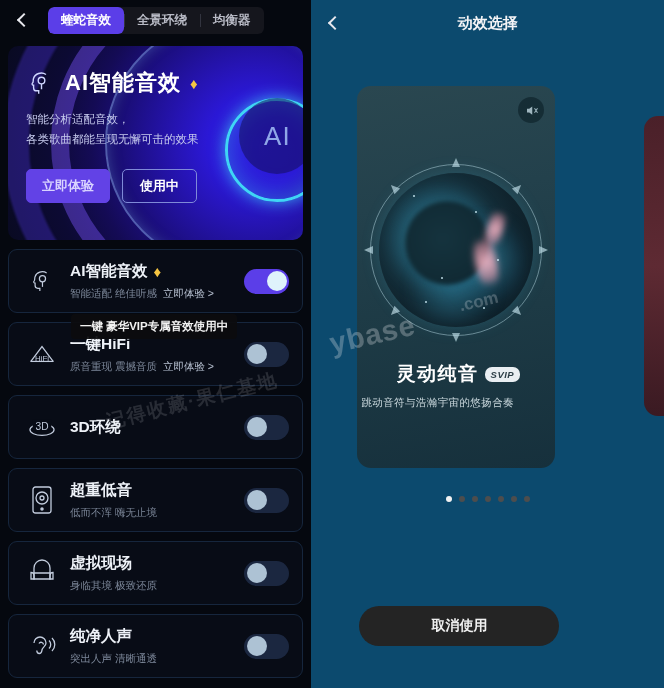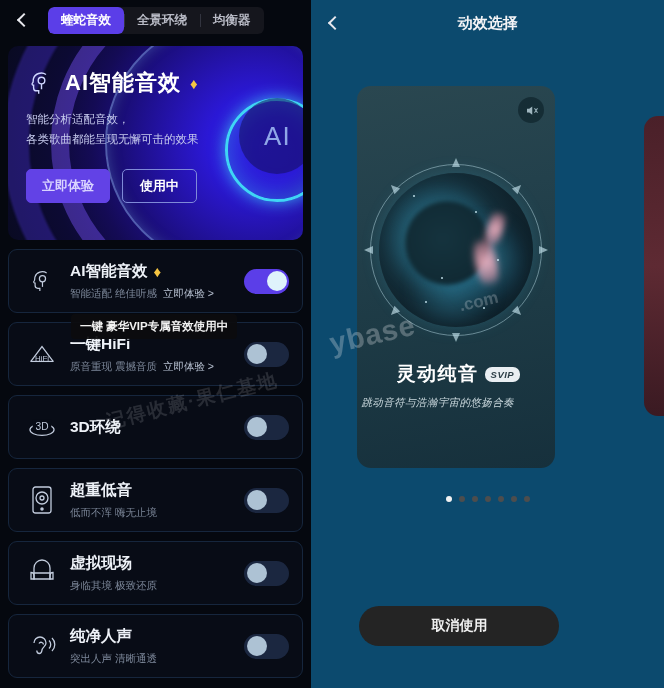--- a/index.html
+++ b/index.html
@@ -289,21 +289,20 @@
   }
   .svip-badge {
     background: #e9eef2; color: #2b3d46;
     font-size: 9.5px; font-weight: bold;
     padding: 2px 6px; border-radius: 7px;
     font-style: italic; letter-spacing: 0.5px;
   }
   .cap-sub {
     margin-top: 9px; font-size: 10.5px; color: #cbd9de;
     letter-spacing: 0.4px;
-    font-style: italic;
   }
   .dots {
     display: flex; justify-content: center; gap: 7px;
     margin-top: 18px;
   }
   .dot { width: 6px; height: 6px; border-radius: 50%; background: #4d4d4d; }
   .dot.active { background: #f2f2f2; }
   .cancel-btn {
     position: absolute; left: 48px; bottom: 42px;
     width: 200px; height: 40px; border-radius: 20px;

